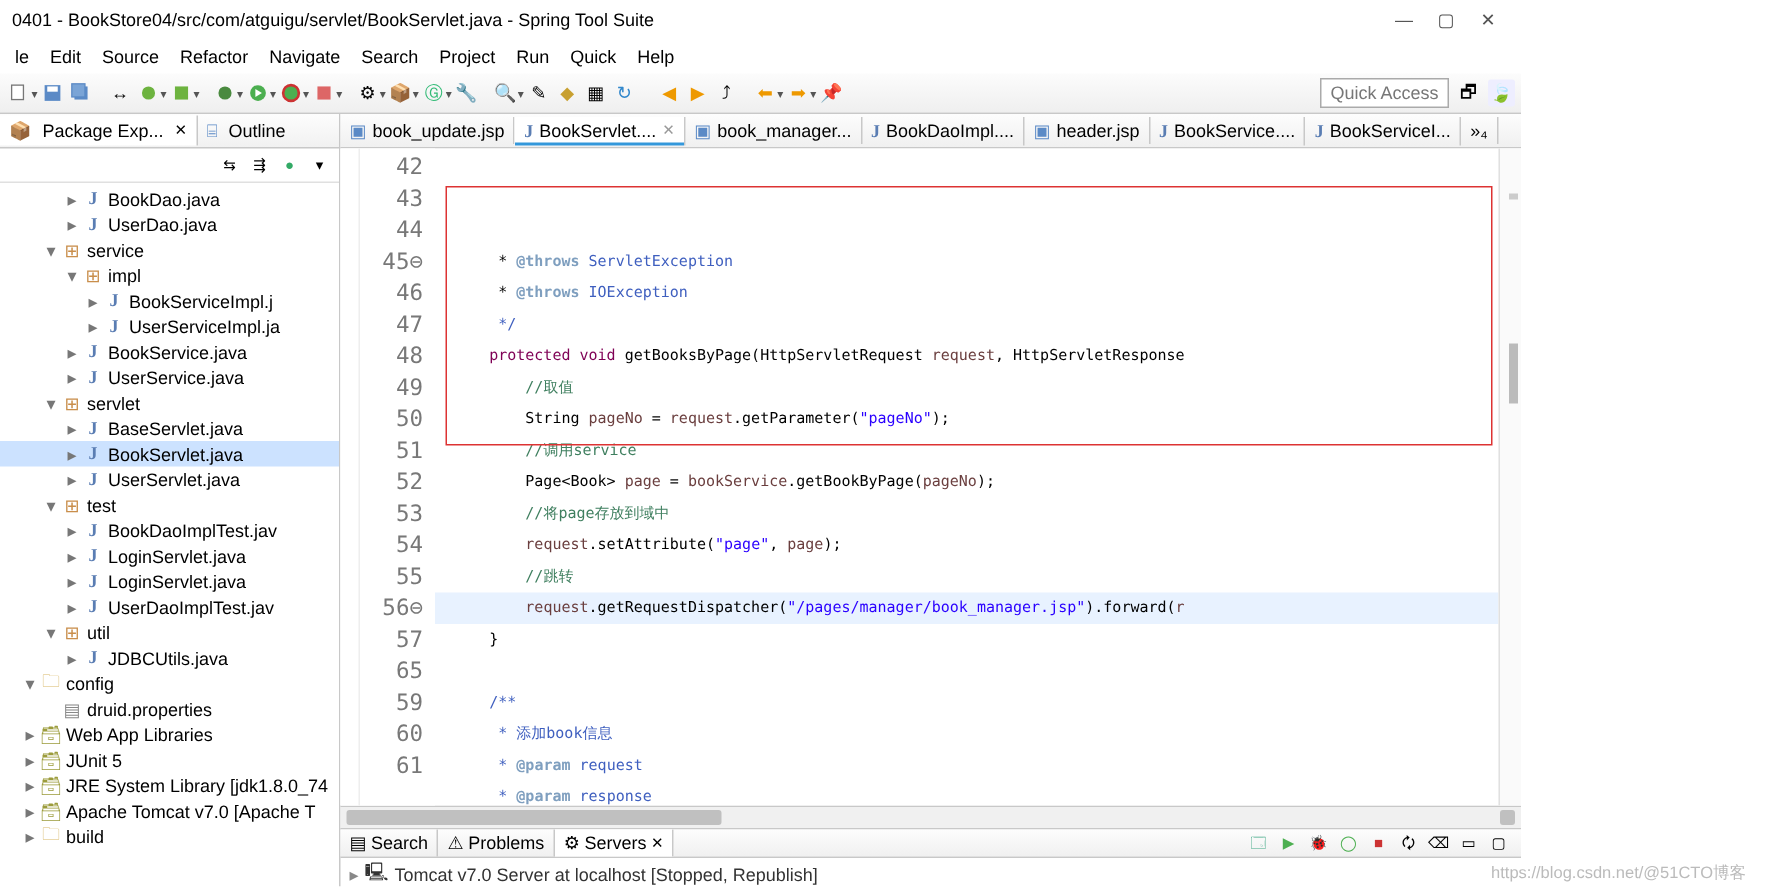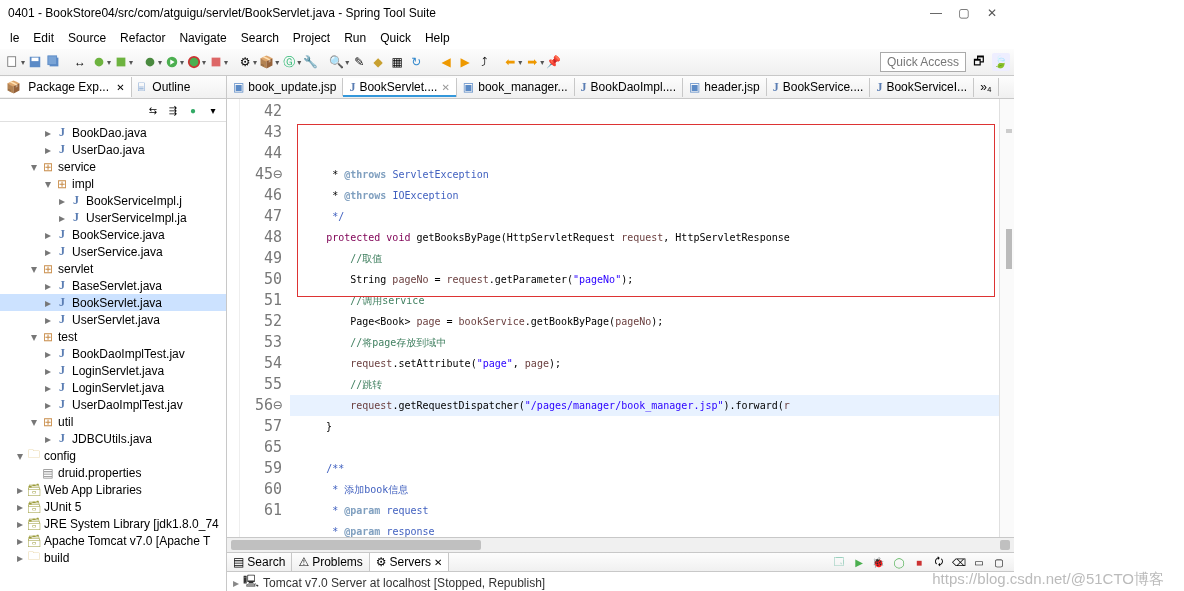--- a/index.html
+++ b/index.html
@@ -70,21 +70,21 @@
   .btabs{display:flex;align-items:center;background:linear-gradient(#fdfdfd,#f0f0f0);height:20px;border-bottom:1px solid var(--border);}
   .btab{padding:2px 6px;display:flex;align-items:center;gap:3px;border-right:1px solid var(--border);}
   .btab.active{background:#fff;}
   .btabs .spacer{flex:1;}
   .btabs .bticons{display:flex;gap:2px;padding-right:6px;}
   .bcontent{flex:1;display:flex;align-items:center;padding-left:6px;color:#333;}
   .right-ruler{width:14px;background:#fafafa;border-left:1px solid var(--border-light);position:relative;}
   .right-ruler .mark{position:absolute;right:2px;width:6px;height:4px;}
   .quick-access{margin-left:auto;display:flex;align-items:center;gap:4px;}
   .qa-box{border:1px solid #aaa;background:#fff;padding:1px 6px;color:#777;height:16px;display:flex;align-items:center;}
-  .watermark{position:absolute;right:20px;bottom:2px;color:#bbb;font-size:15px;}
+  .watermark{position:absolute;right:20px;bottom:2px;color:#bbb;font-size:11px;}
   .ico-jb{font-weight:bold;color:var(--icon-java-b);font-family:serif;}
   .ico-pkg{color:#c98e4b;}
   .ico-lib{color:#9c9c3c;}
   .ico-fld{color:#d9b96c;}
   .dropdown-caret{font-size:8px;color:#555;margin-left:-2px;}
   .mini{font-size:10px;}
 </style>
 </head>
 <body>
 

